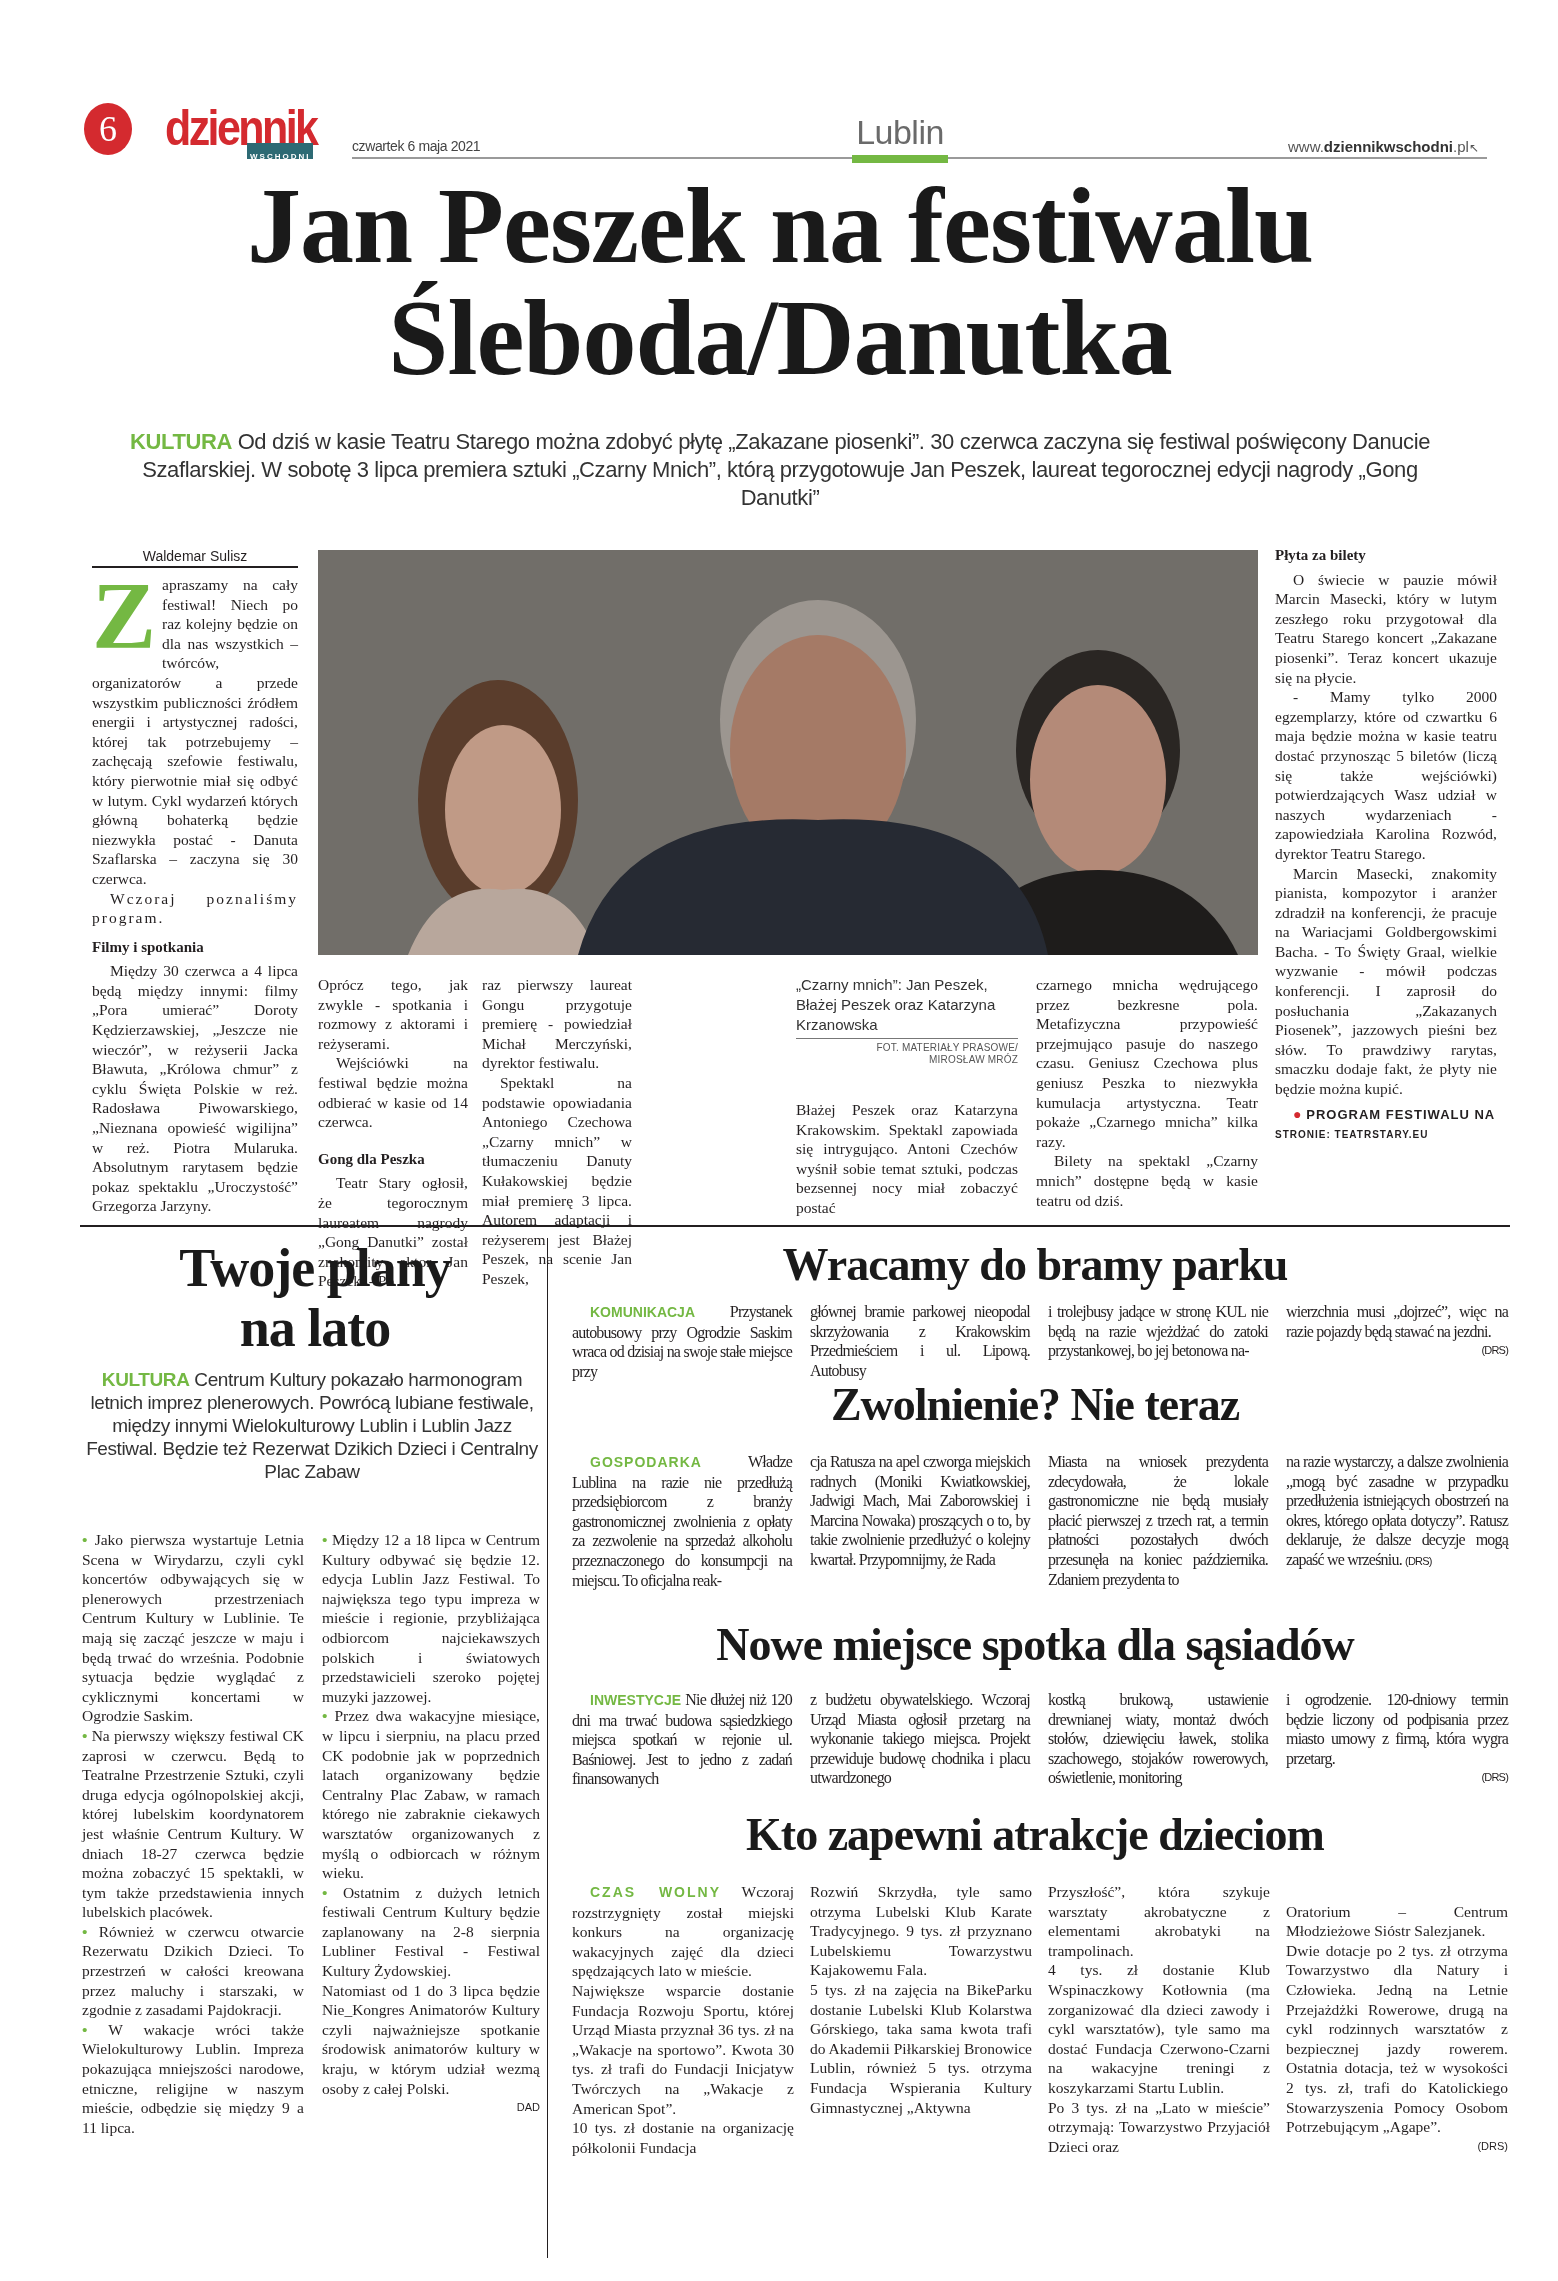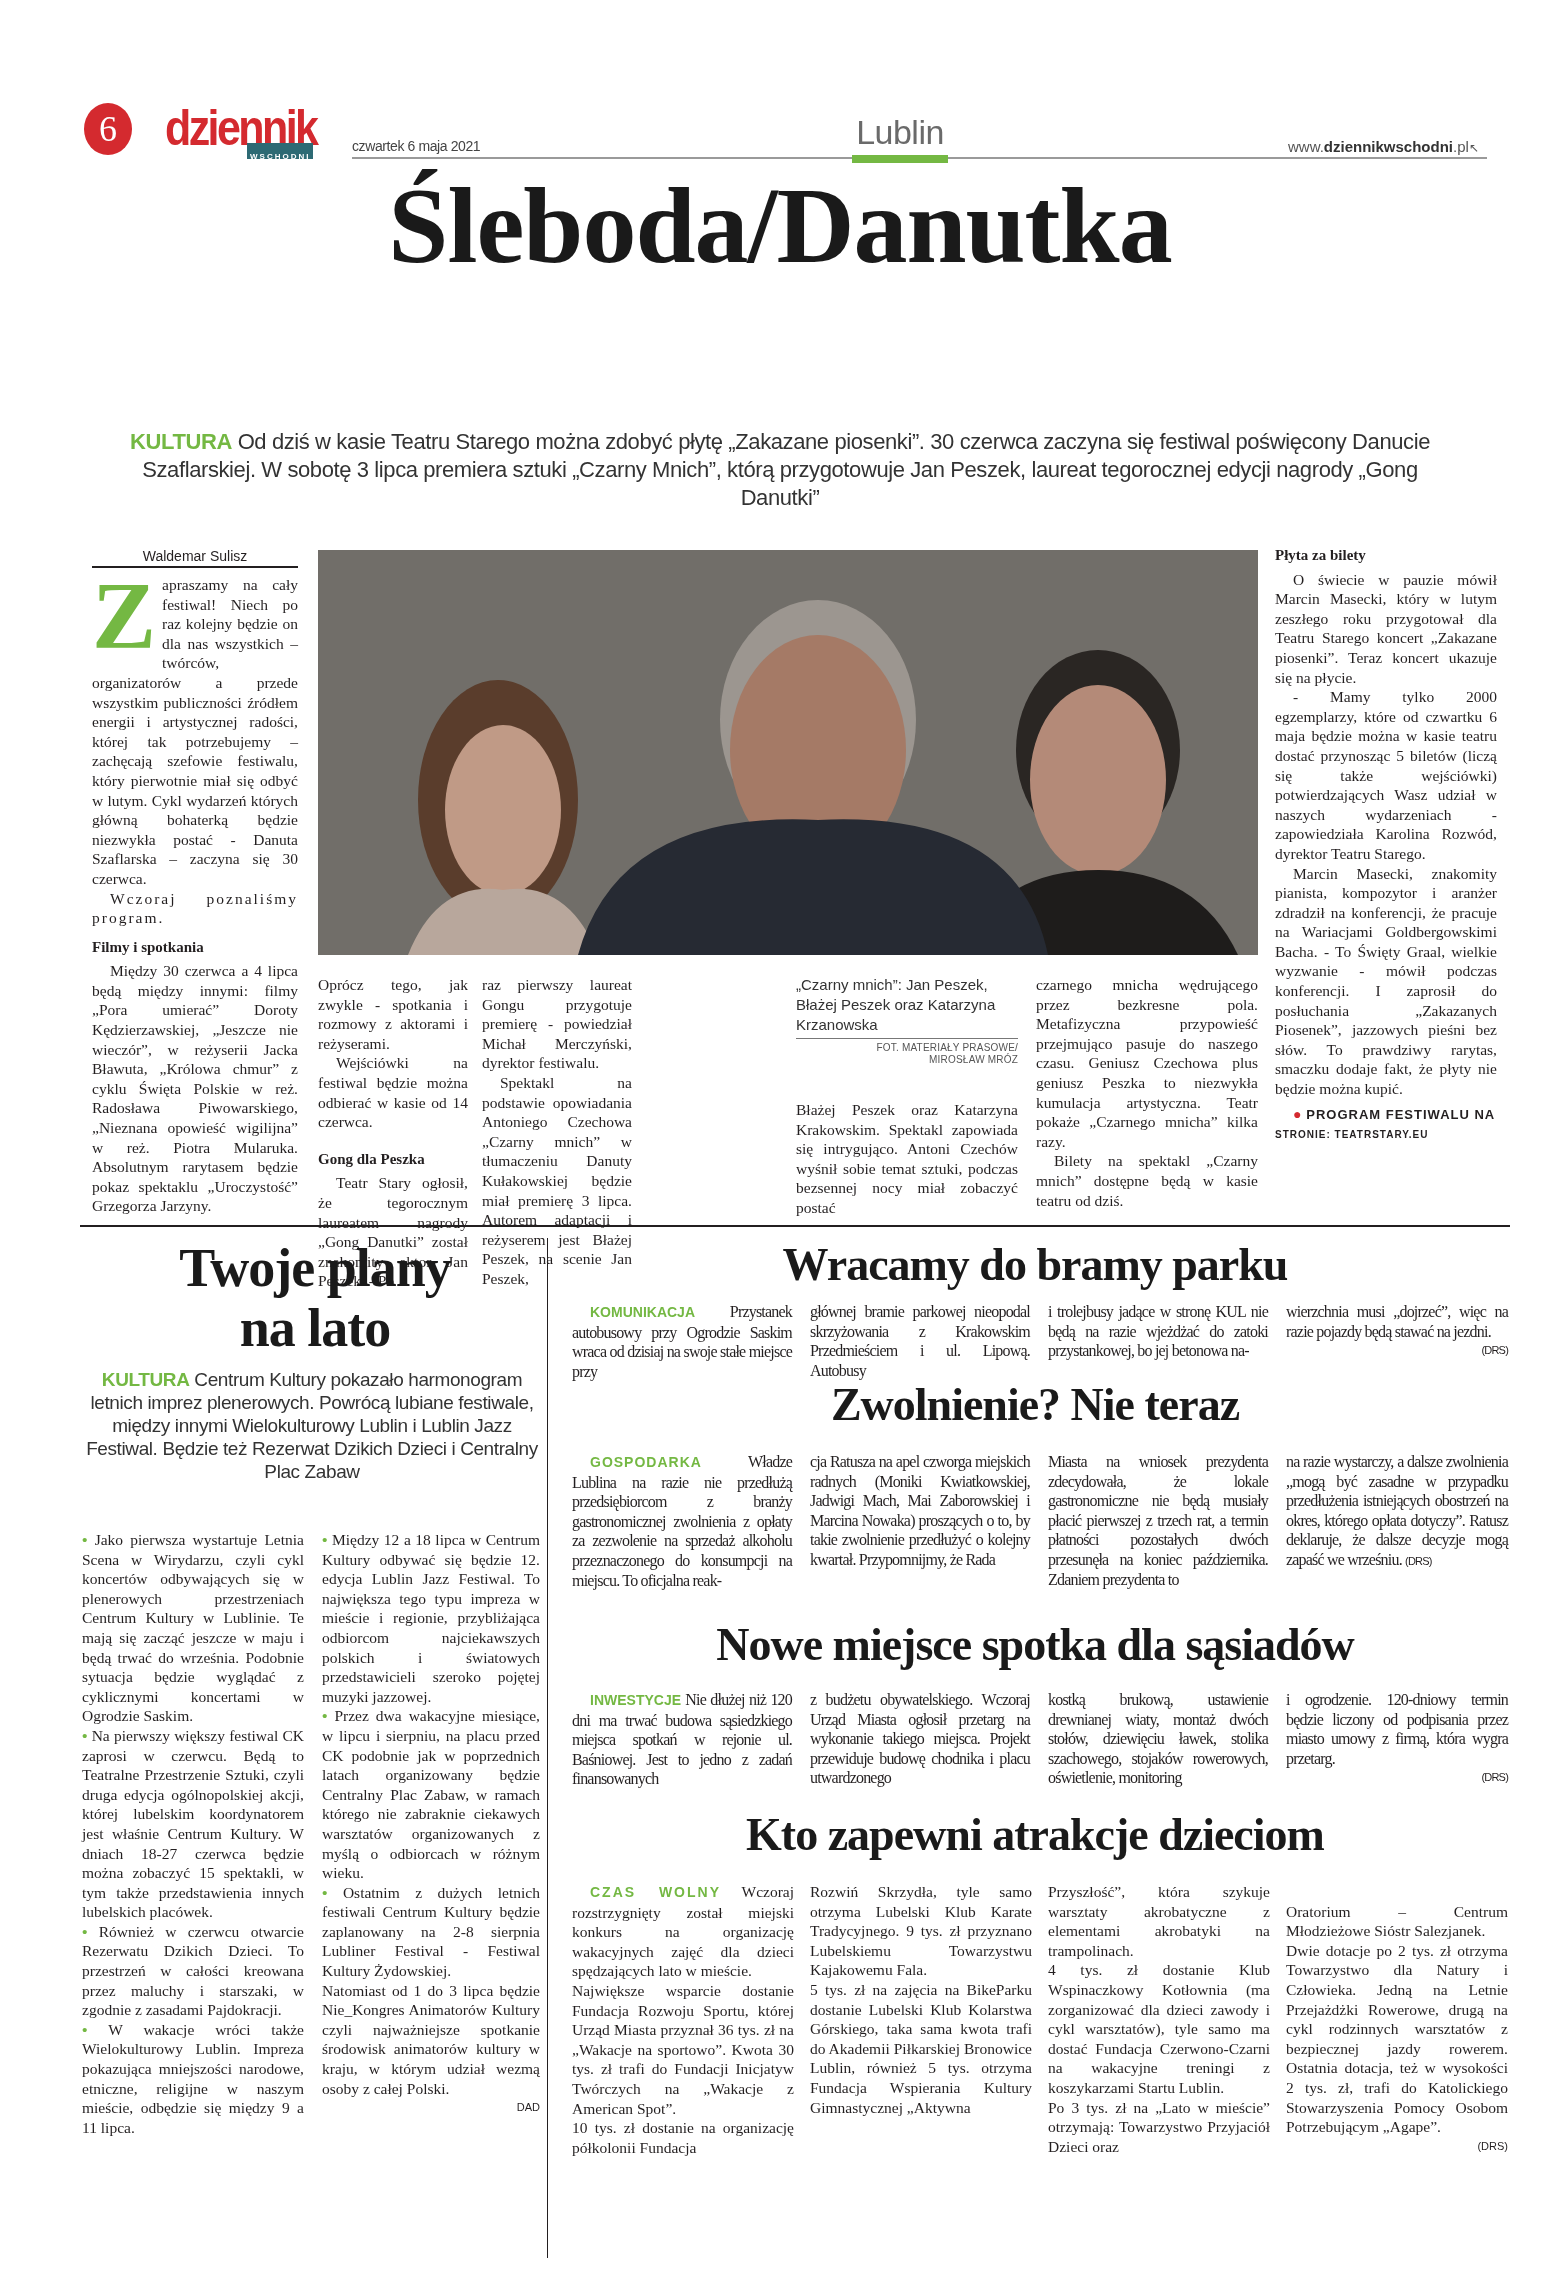--- a/index.html
+++ b/index.html
@@ -63,20 +63,21 @@
   <span class="logo-word">dziennik</span>
   <span class="logo-sub">WSCHODNI</span>
 </div>
 <div class="abs header-date">czwartek 6 maja 2021</div>
 <div class="abs header-rule"></div>
 <div class="abs section-label">Lublin</div>
 <div class="abs section-bar"></div>
 <div class="abs header-url"><span>www.</span><b>dziennikwschodni</b><span>.pl</span><span style="font-size:12px;">↖</span></div>
 
 <div class="abs headline">
+  <div>Jan Peszek na festiwalu</div>
   <div>Śleboda/Danutka</div>
 </div>
 <div class="abs lead">
   <span class="kicker">KULTURA</span>
   <span>Od dziś w kasie Teatru Starego można zdobyć płytę „Zakazane piosenki”. 30 czerwca zaczyna się festiwal poświęcony Danucie Szaflarskiej. W sobotę 3 lipca premiera sztuki „Czarny Mnich”, którą przygotowuje Jan Peszek, laureat tegorocznej edycji nagrody „Gong Danutki”</span>
 </div>
 
 <div class="abs byline">Waldemar Sulisz</div>
 <div class="col" style="left:92px; top:575px; width:206px;">
   <p class="noind"><span class="dropcap">Z</span><span>apraszamy na cały festiwal! Niech po raz kolejny będzie on dla nas wszystkich – twórców, organizatorów a przede wszystkim publiczności źródłem energii i artystycznej radości, której tak potrzebujemy – zachęcają szefowie festiwalu, który pierwotnie miał się odbyć w lutym. Cykl wydarzeń których główną bohaterką będzie niezwykła postać - Danuta Szaflarska – zaczyna się 30 czerwca.</span></p>

